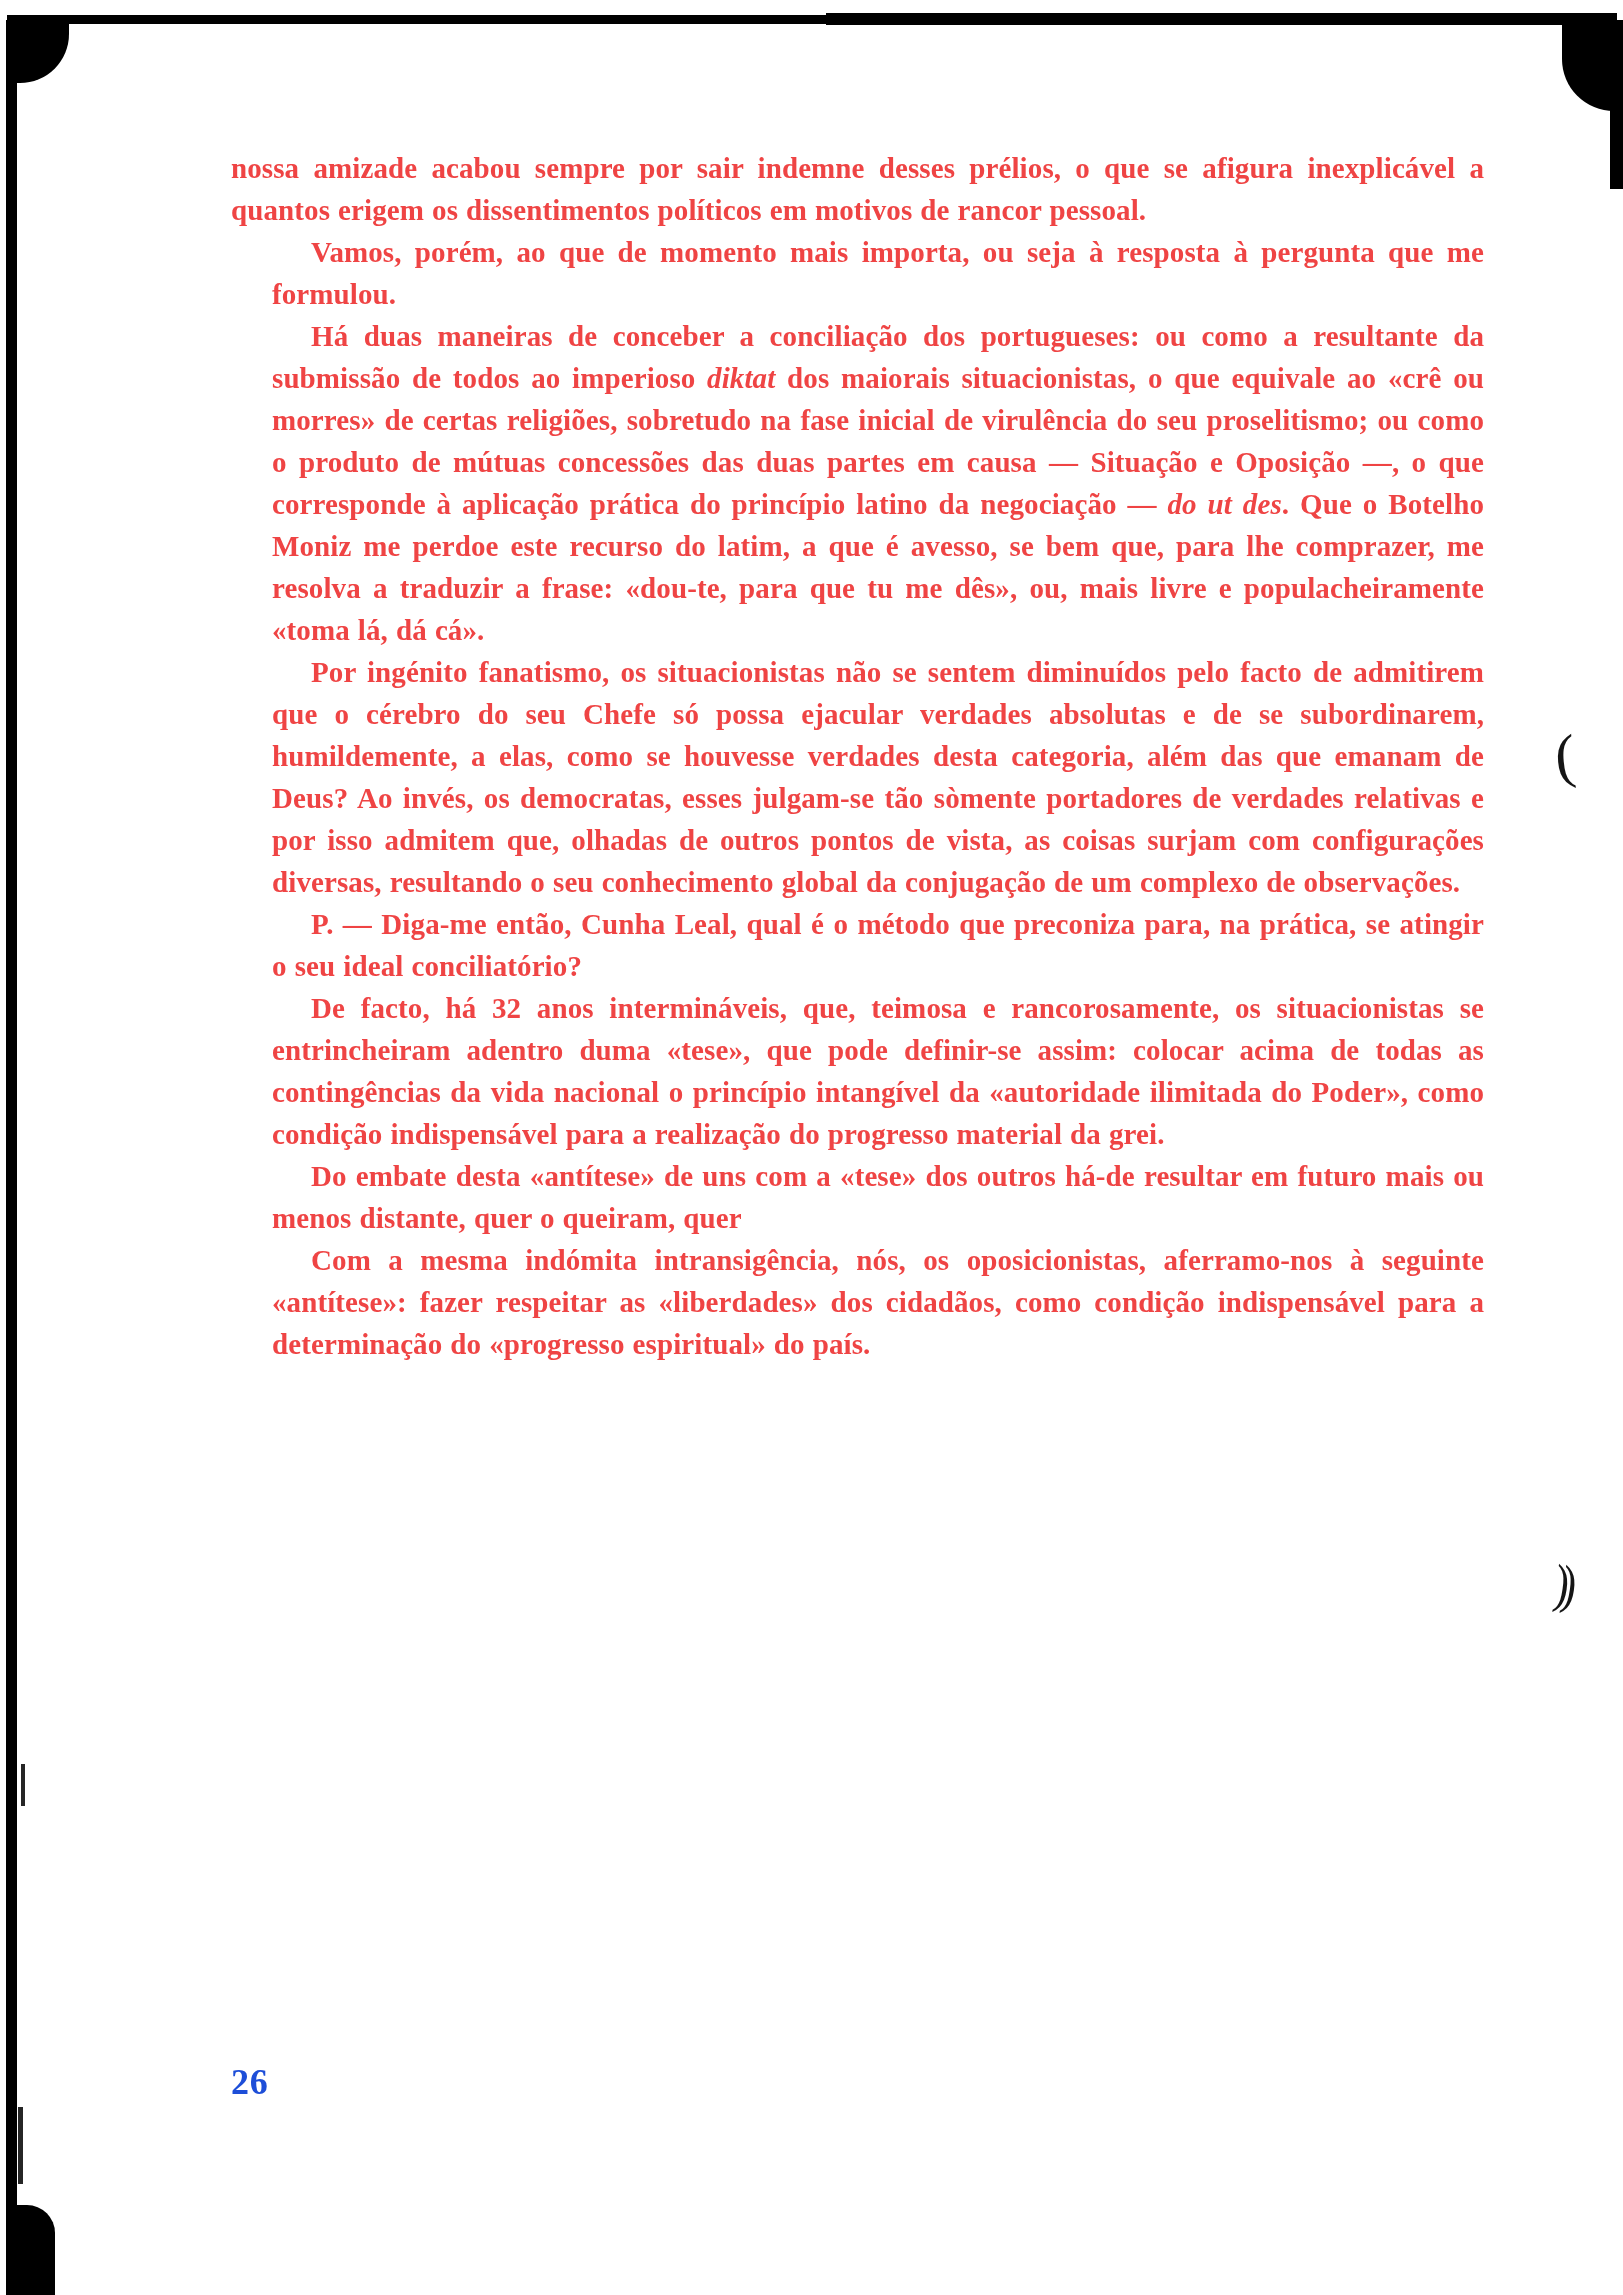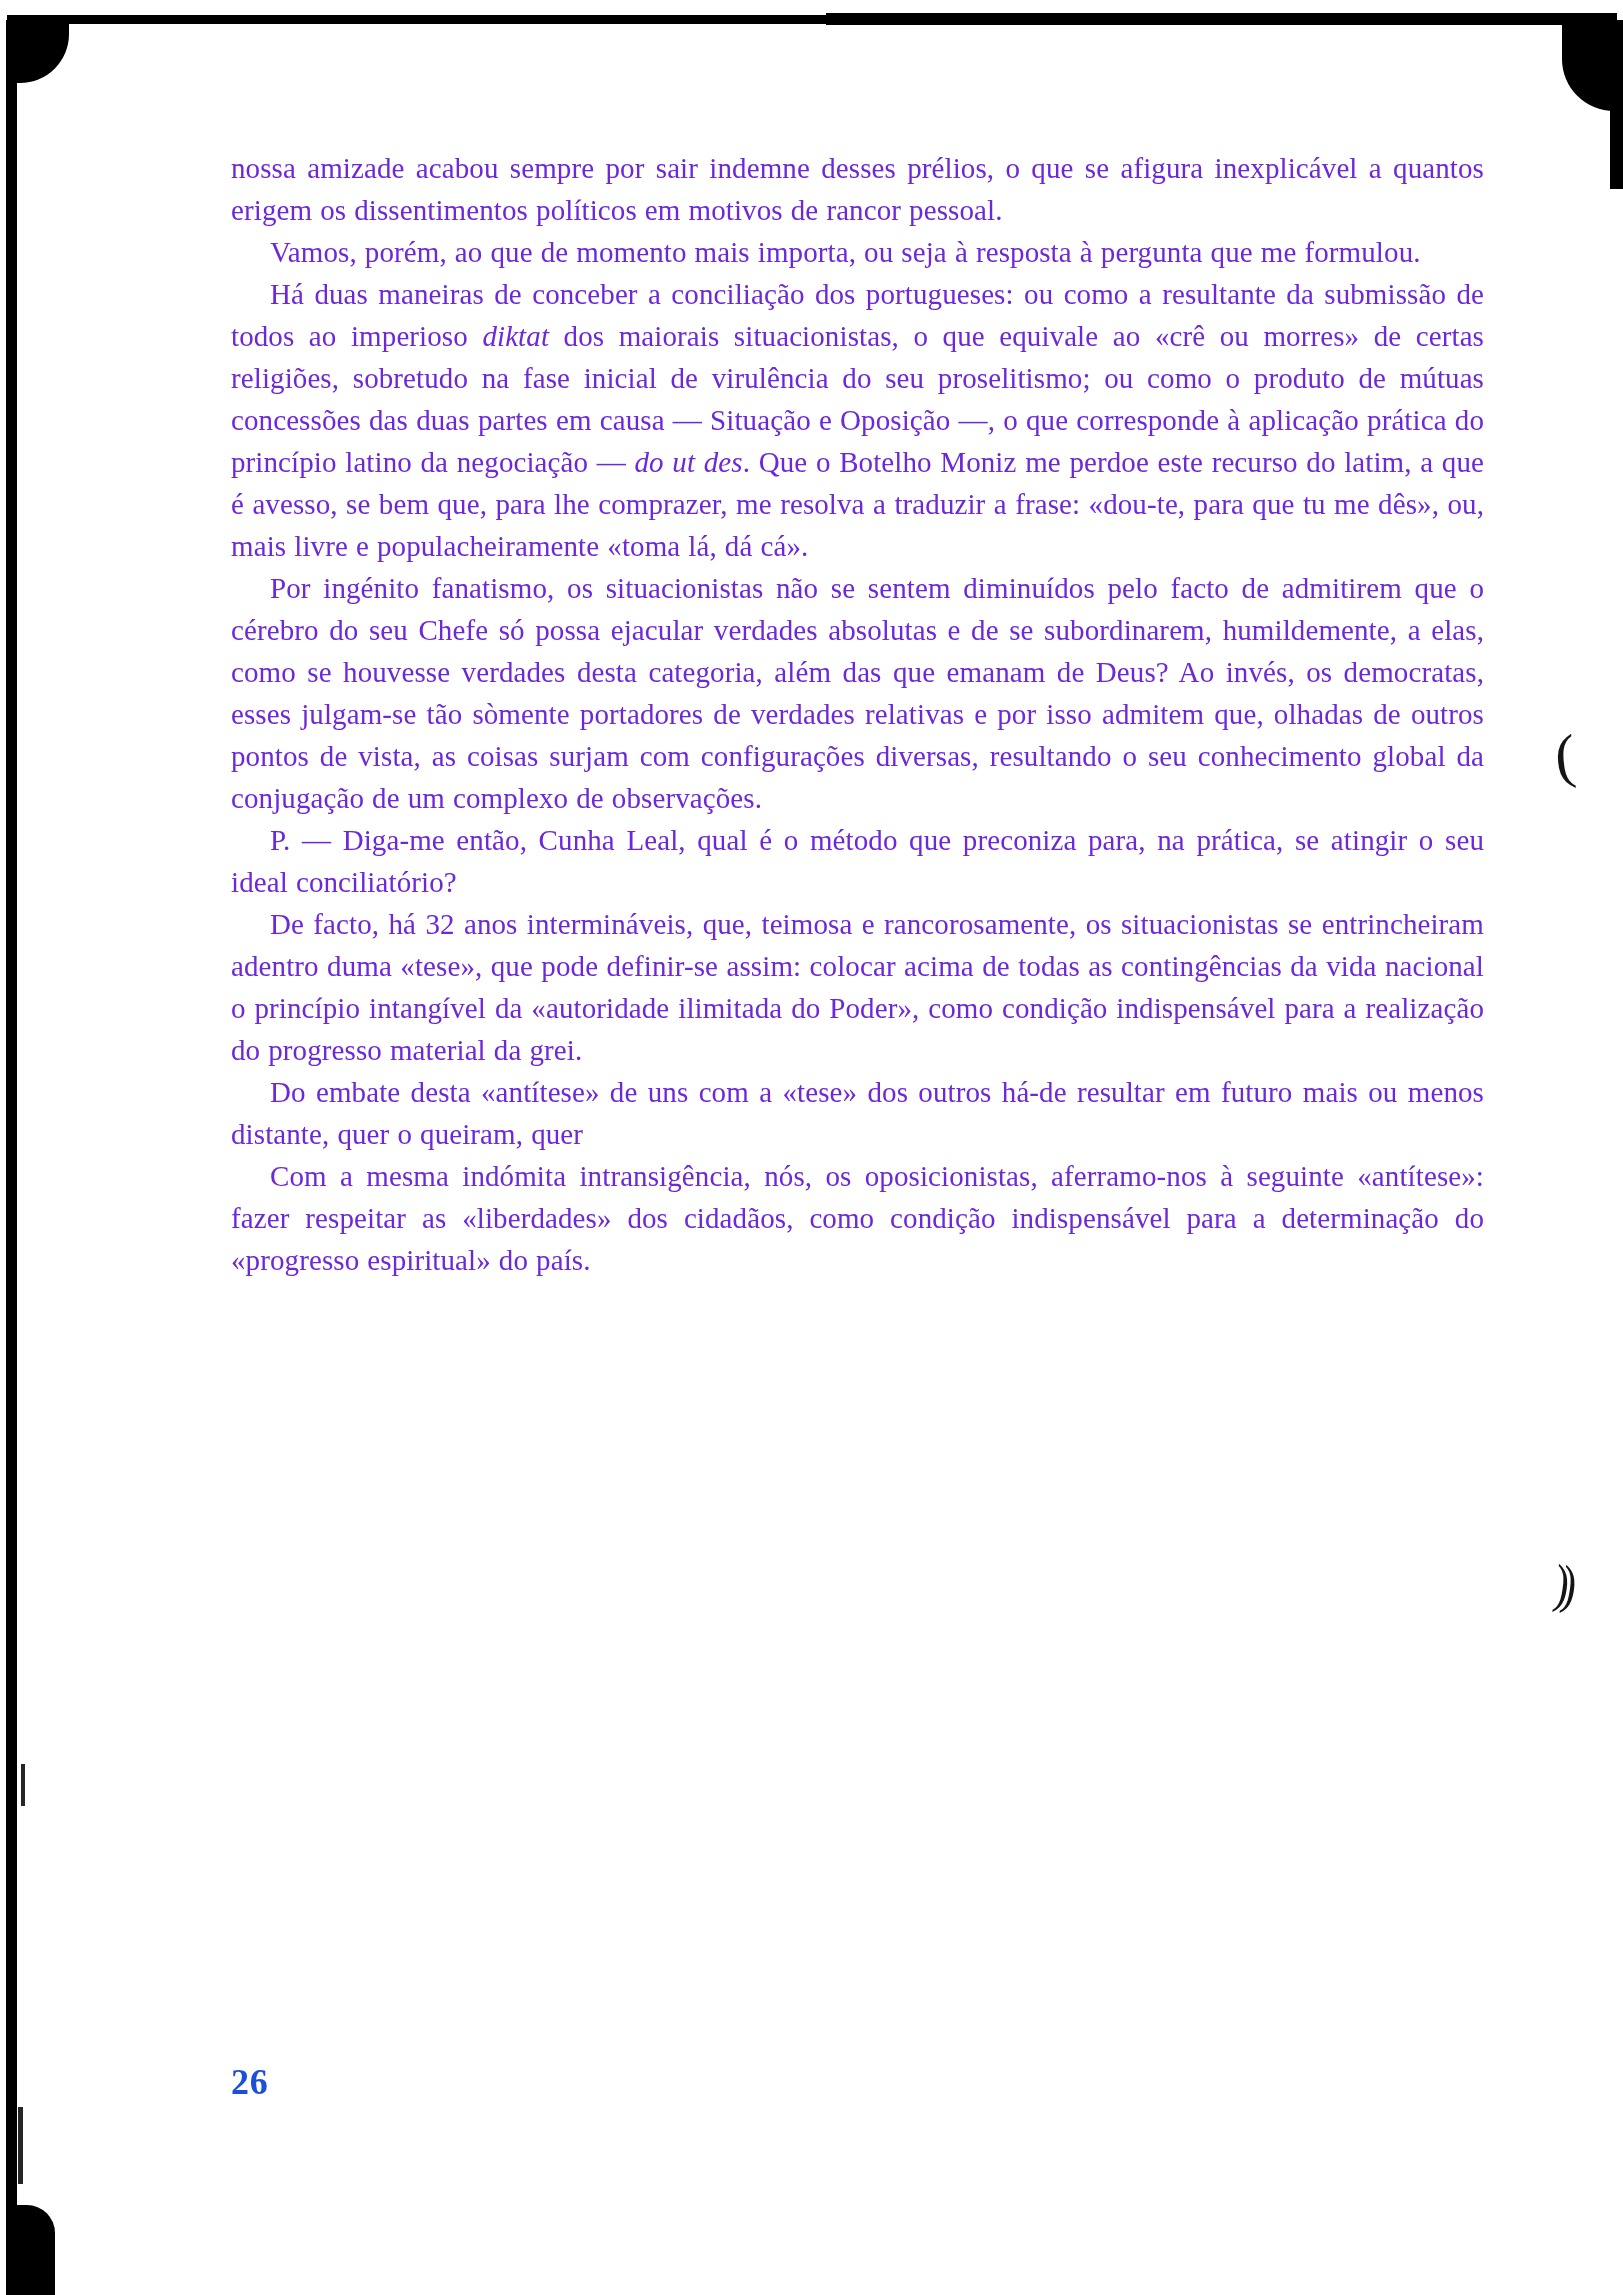--- a/index.html
+++ b/index.html
@@ -51,29 +51,30 @@
   
   #content {
     position: absolute;
     left: 231px;
     top: 147px;
     width: 1253px;
   }
 
   .para {
     margin: 0;
-    color: #6d28d9;
+    color: #ef4444;
     font-size: 29px;
     line-height: 42px;
     text-align: justify;
     text-justify: inter-word;
     letter-spacing: 0.1px;
     word-spacing: 0.7px;
+    font-weight: bold;
   }
-  .para.indent { text-indent: 39px; }
+  .para.indent { text-indent: 39px; margin-left: 41px; }
 
   .para em { font-style: italic; }
 
   
   #folio {
     position: absolute;
     left: 231px;
     top: 2061px;
     font-size: 36px;
     font-weight: bold;

